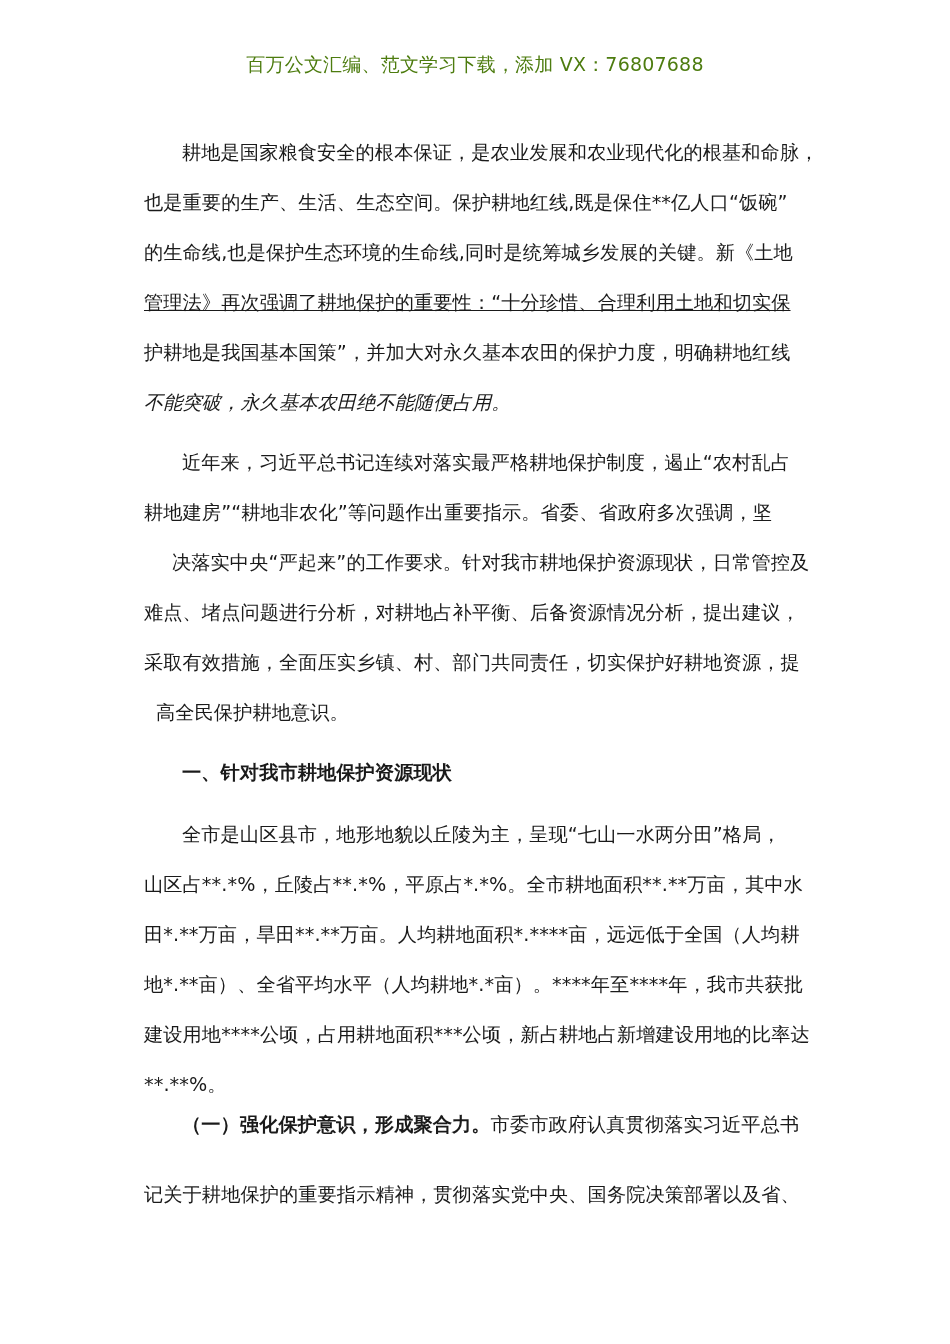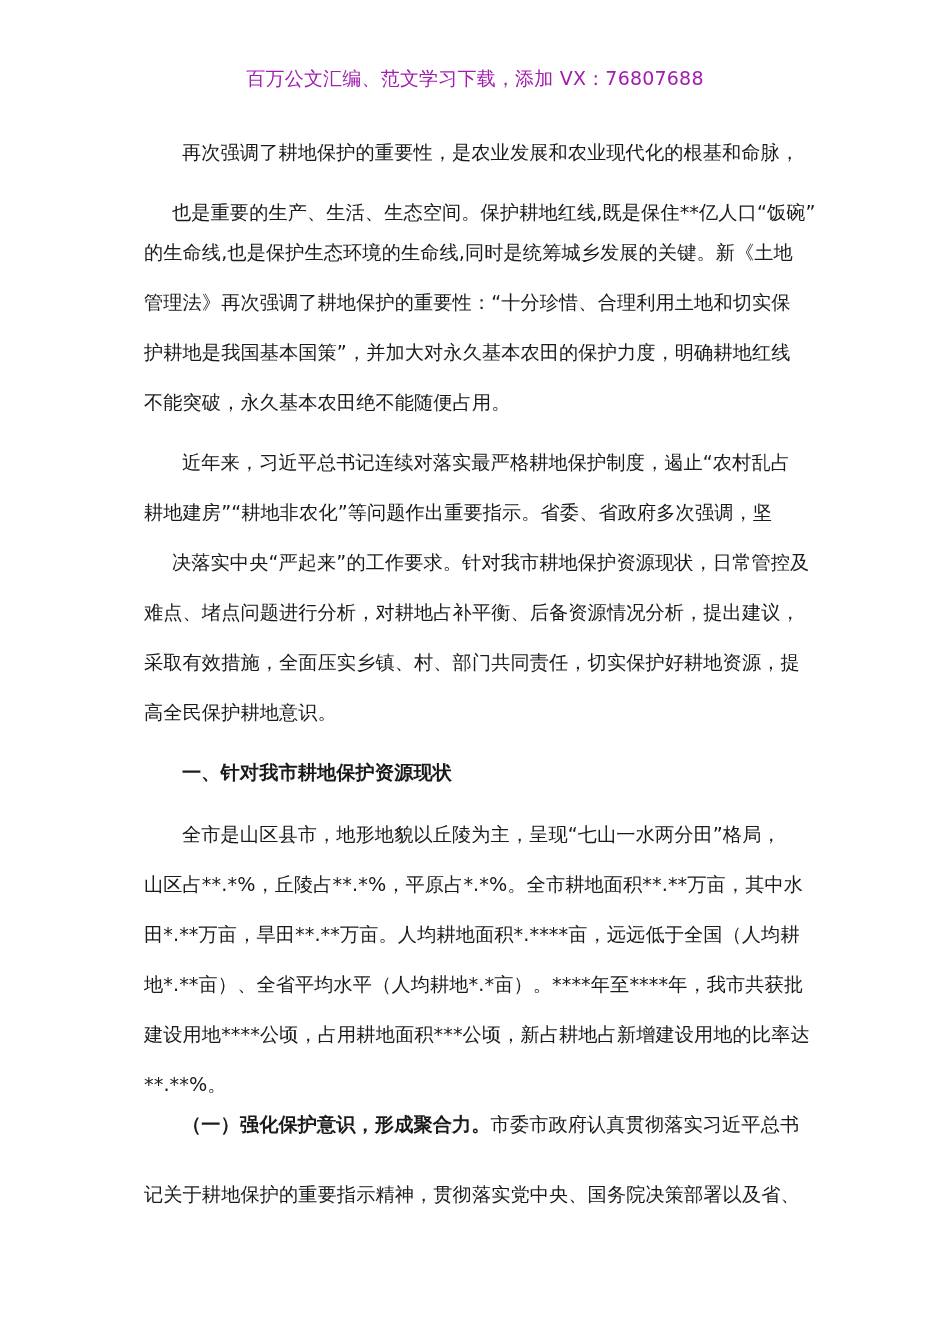--- a/index.html
+++ b/index.html
@@ -1,41 +1,41 @@
 <!DOCTYPE html>
 <html><head>
 <meta charset="utf-8">
 <style>
   html, body { margin: 0; padding: 0; background: #ffffff; }
   body { width: 950px; height: 1344px; position: relative; overflow: hidden;
          font-family: "DejaVu Sans", "Liberation Sans", sans-serif; color: #1a1a1a; }
-  .header { position: absolute; top: 66px; left: 0; width: 950px; text-align: center;
-            color: #a21caf; font-size: 19px; letter-spacing: 0.2px; }
+  .header { position: absolute; top: 52px; left: 0; width: 950px; text-align: center;
+            color: #4d7c0f; font-size: 19px; letter-spacing: 0.2px; }
   .line { position: absolute; left: 144px; font-size: 19.2px; white-space: nowrap; letter-spacing: 0.1px; }
   .indent { left: 182px; }
   .bold { font-weight: bold; }
 </style>
 </head>
 <body>
 
 <div class="header">百万公文汇编、范文学习下载，添加 VX：76807688</div>
 
 <div id="doc">
-    <div class="line indent" style="top: 140px;">再次强调了耕地保护的重要性，是农业发展和农业现代化的根基和命脉，</div>
-    <div class="line" style="top: 200px; margin-left: 28px;">也是重要的生产、生活、生态空间。保护耕地红线,既是保住**亿人口“饭碗”</div>
+    <div class="line indent" style="top: 140px;">耕地是国家粮食安全的根本保证，是农业发展和农业现代化的根基和命脉，</div>
+    <div class="line" style="top: 190px;">也是重要的生产、生活、生态空间。保护耕地红线,既是保住**亿人口“饭碗”</div>
     <div class="line" style="top: 240px;">的生命线,也是保护生态环境的生命线,同时是统筹城乡发展的关键。新《土地</div>
-    <div class="line" style="top: 290px;">管理法》再次强调了耕地保护的重要性：“十分珍惜、合理利用土地和切实保</div>
+    <div class="line" style="top: 290px; text-decoration: underline;">管理法》再次强调了耕地保护的重要性：“十分珍惜、合理利用土地和切实保</div>
     <div class="line" style="top: 340px;">护耕地是我国基本国策”，并加大对永久基本农田的保护力度，明确耕地红线</div>
-    <div class="line" style="top: 390px;">不能突破，永久基本农田绝不能随便占用。</div>
+    <div class="line" style="top: 390px; font-style: italic;">不能突破，永久基本农田绝不能随便占用。</div>
     <div class="line indent" style="top: 450px; text-align: center;">近年来，习近平总书记连续对落实最严格耕地保护制度，遏止“农村乱占</div>
     <div class="line" style="top: 500px;">耕地建房”“耕地非农化”等问题作出重要指示。省委、省政府多次强调，坚</div>
     <div class="line" style="top: 550px; margin-left: 28px;">决落实中央“严起来”的工作要求。针对我市耕地保护资源现状，日常管控及</div>
     <div class="line" style="top: 600px;">难点、堵点问题进行分析，对耕地占补平衡、后备资源情况分析，提出建议，</div>
     <div class="line" style="top: 650px;">采取有效措施，全面压实乡镇、村、部门共同责任，切实保护好耕地资源，提</div>
-    <div class="line" style="top: 700px;">高全民保护耕地意识。</div>
+    <div class="line" style="top: 700px; margin-left: 12px;">高全民保护耕地意识。</div>
     <div class="line indent" style="top: 822px;">全市是山区县市，地形地貌以丘陵为主，呈现“七山一水两分田”格局，</div>
     <div class="line" style="top: 872px; text-align: center;">山区占**.*%，丘陵占**.*%，平原占*.*%。全市耕地面积**.**万亩，其中水</div>
     <div class="line" style="top: 922px;">田*.**万亩，旱田**.**万亩。人均耕地面积*.****亩，远远低于全国（人均耕</div>
     <div class="line" style="top: 972px;">地*.**亩）、全省平均水平（人均耕地*.*亩）。****年至****年，我市共获批</div>
     <div class="line" style="top: 1022px;">建设用地****公顷，占用耕地面积***公顷，新占耕地占新增建设用地的比率达</div>
     <div class="line" style="top: 1072px;">**.**%。</div>
   </div>
 
 <div class="line bold" style="top:760px; left:182px;">一、针对我市耕地保护资源现状</div>
 

